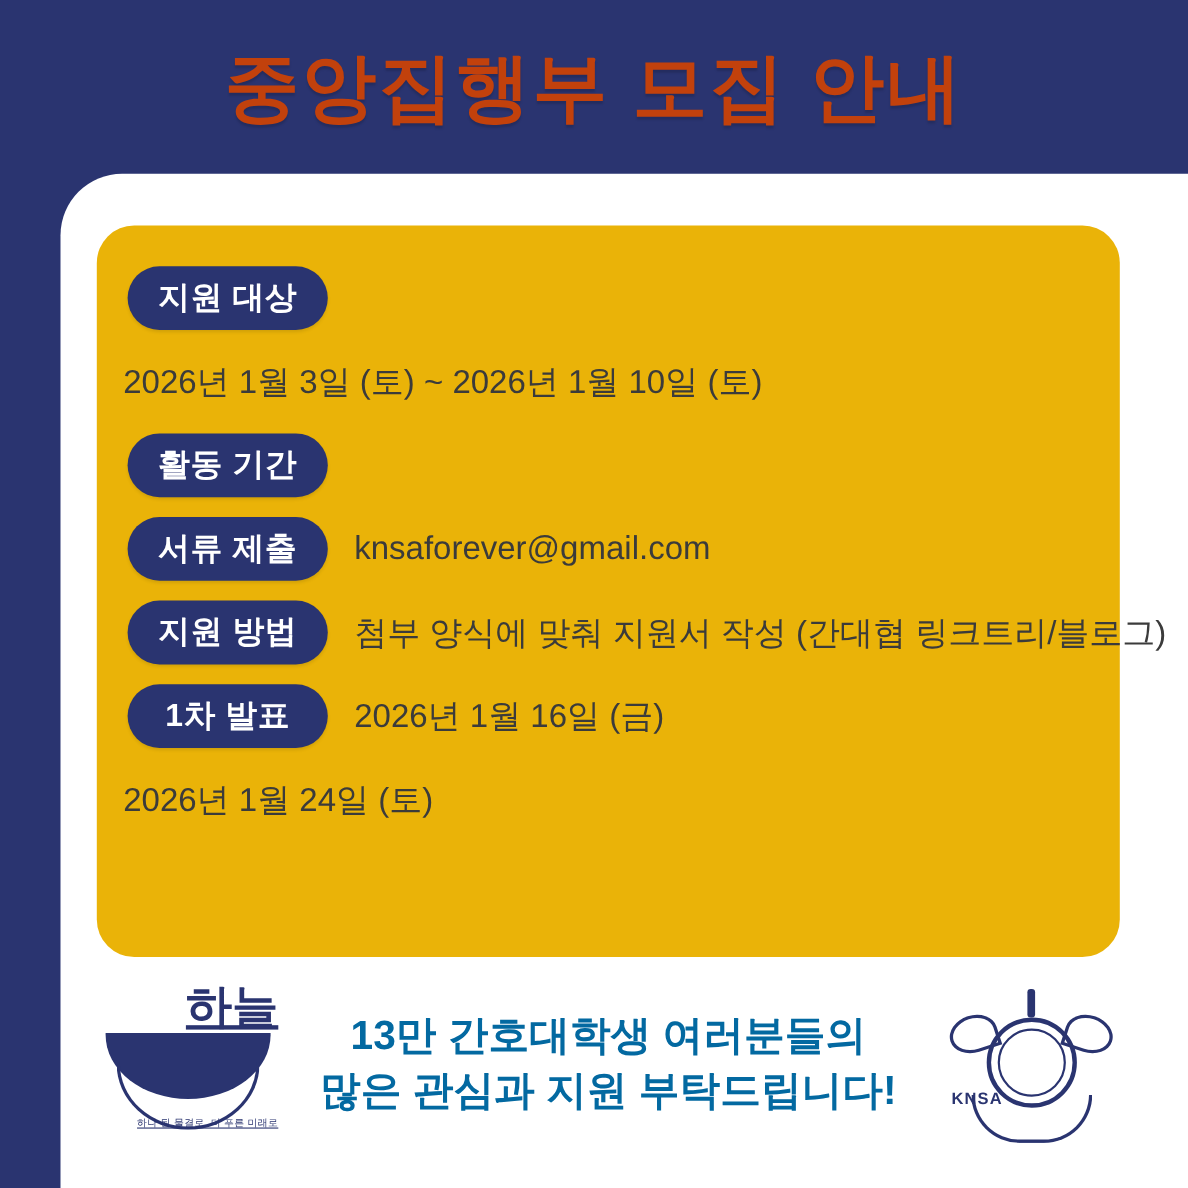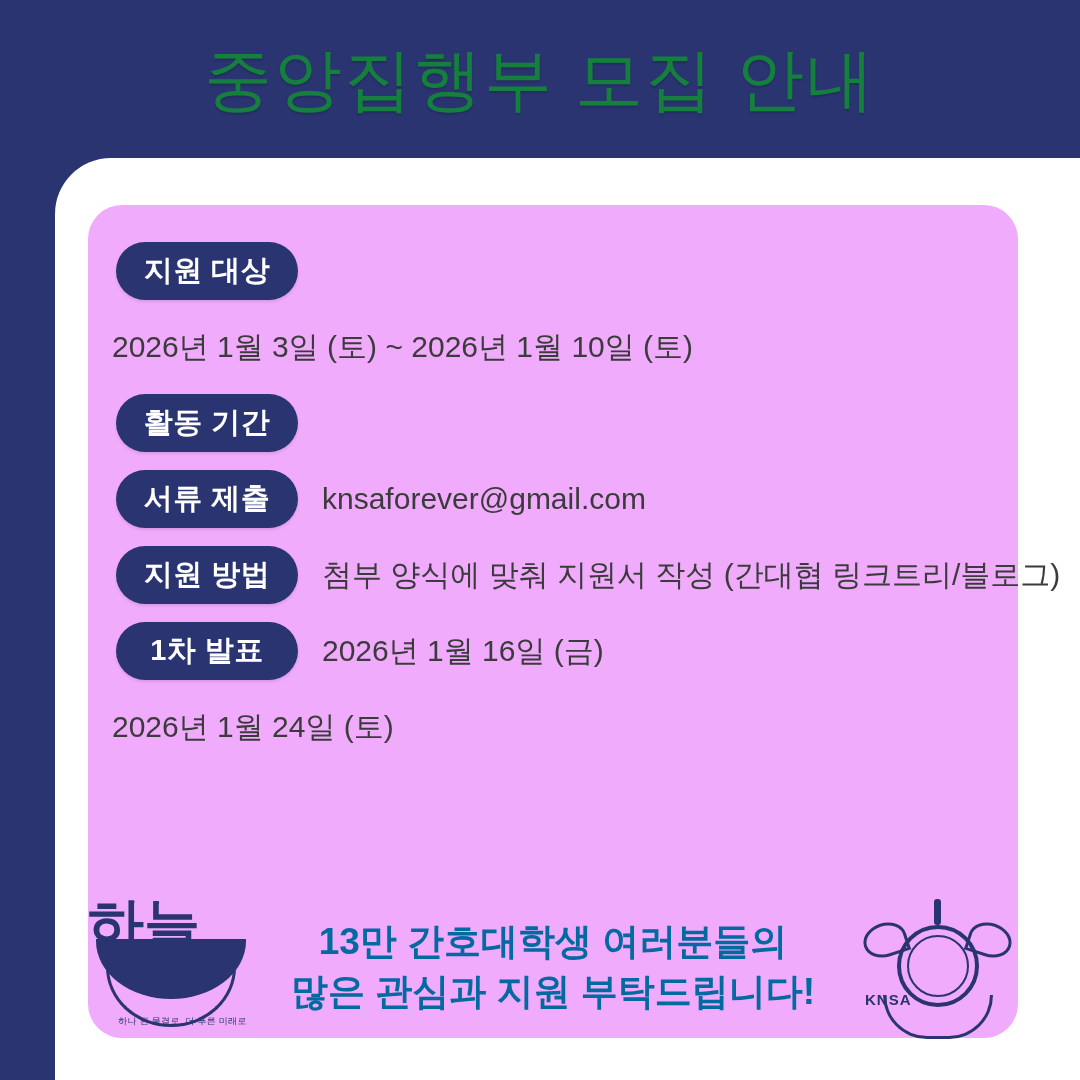--- a/index.html
+++ b/index.html
@@ -32,33 +32,33 @@
   
   .header {
     position: absolute;
     left: 0; top: 0;
     width: 1080px; height: 160px;
     display: flex;
     align-items: center;
     justify-content: center;
   }
   .header-title {
-    color: #15803d;
+    color: #c2410c;
     font-size: 68px;
-    font-weight: normal;
+    font-weight: bold;
     letter-spacing: 2px;
     text-shadow: 0 2px 2px rgba(0,0,0,0.15);
     white-space: nowrap;
   }
   
   .info-card {
     position: absolute;
     left: 88px; top: 205px;
-    width: 930px; height: 833px;
-    background: #f0abfc;
+    width: 930px; height: 665px;
+    background: #eab308;
     border-radius: 34px;
   }
   .rows {
     position: absolute;
     left: 0; top: 0;
     width: 930px; height: 665px;
     padding: 28px 0 0 0;
   }
   .row {
     display: flex;
@@ -133,33 +133,35 @@
     width: 130px; height: 62px;
     border: 3px solid #2a3470;
     border-top: none;
     border-bottom-left-radius: 65px 60px;
     border-bottom-right-radius: 65px 60px;
   }
   .haneul {
     position: absolute;
     left: 0; top: 0;
     width: 165px;
-    text-align: left;
+    text-align: right;
     color: #2a3470;
-    font-size: 56px;
-    font-weight: bold;
+    font-size: 42px;
+    font-weight: bold;
+    text-decoration: underline;
   }
   .leaf-caption {
     position: absolute;
-    left: 12px; top: 128px;
+    left: 0; top: 128px;
     width: 165px;
-    text-align: center;
+    text-align: right;
     color: #2a3470;
     font-size: 9px;
     letter-spacing: 0.3px;
+    text-decoration: underline;
   }
   
   .emblem {
     position: absolute;
     left: 12px; top: 8px;
     width: 145px; height: 148px;
   }
   .emblem-ring {
     position: absolute;
     left: 32px; top: 30px;

